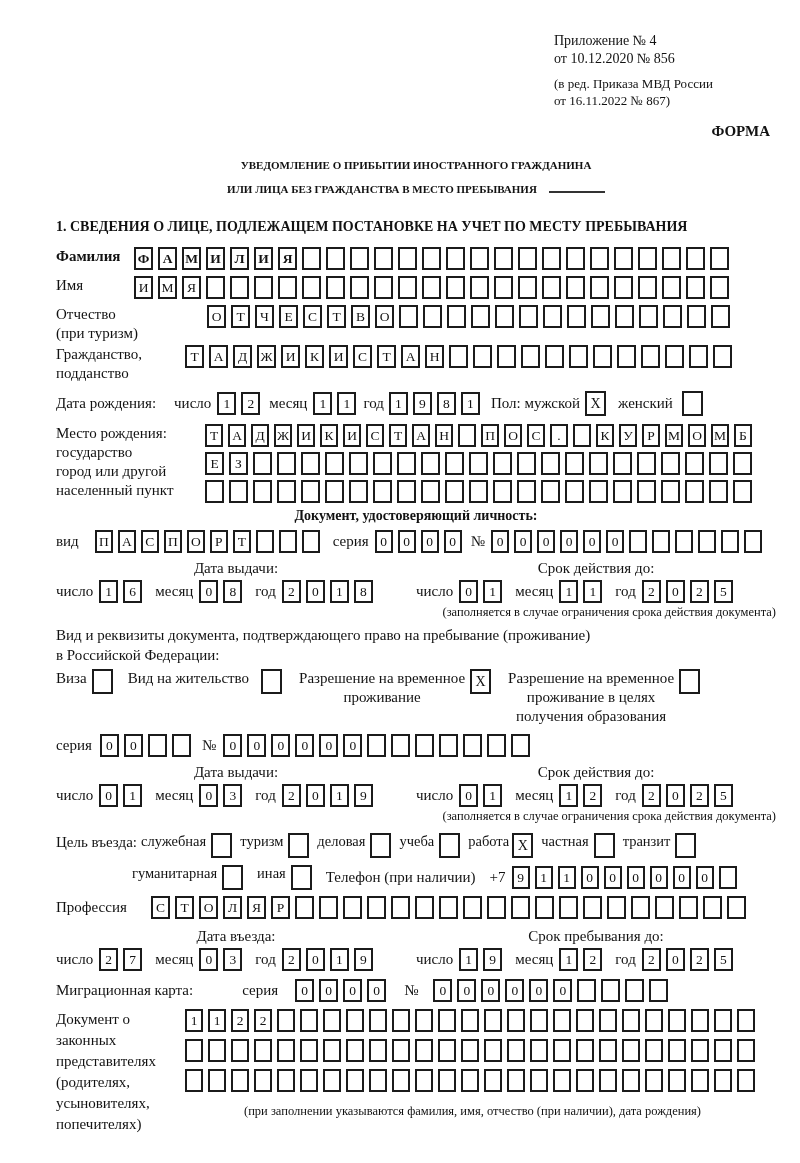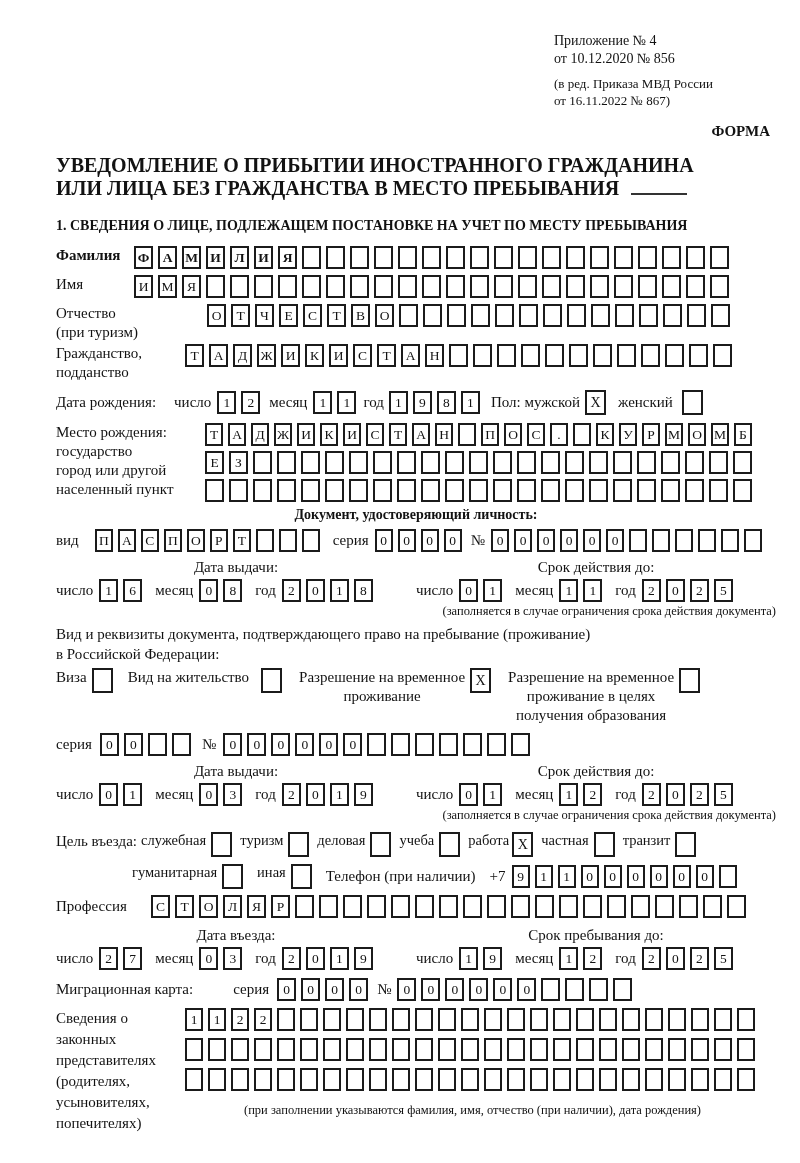--- a/index.html
+++ b/index.html
@@ -5,21 +5,21 @@
   html,body{margin:0;padding:0;}
   body{
     width:800px;height:1163px;overflow:hidden;box-sizing:border-box;
     background:#ffffff;color:#121212;
     font-family:"Liberation Serif","DejaVu Serif",serif;
     padding:32px 24px 0 56px;font-size:15px;
   }
   .hdr{width:218px;margin-left:auto;margin-right:4px;font-size:14px;line-height:18px;}
   .hdr .sub{font-size:13px;line-height:17px;margin-top:7px;}
   .forma{text-align:right;font-weight:bold;font-size:15px;margin:14px 6px 0 0;}
-  .title{text-align:left;font-weight:bold;font-size:20px;line-height:23px;margin-top:14px;}
+  .title{text-align:center;font-weight:bold;font-size:11px;line-height:23px;margin-top:14px;}
   .blank-line{display:inline-block;width:56px;height:14px;border-bottom:2px solid #333;margin-left:12px;}
   .sec{font-weight:bold;font-size:14px;margin-top:18px;}
   .row{display:flex;align-items:flex-start;margin-top:6px;}
   .lbl{font-size:15px;line-height:19px;flex-shrink:0;}
   .small{font-size:12.5px;line-height:15px;}
   .b{font-weight:bold;}
   .center{text-align:center;}
   .right{text-align:right;}
   .cells{display:flex;flex-shrink:0;}
   .cell{box-sizing:border-box;width:19px;height:23px;border:2px solid #1b1b1b;margin-right:5px;
@@ -600,21 +600,21 @@
     <span class="lbl">год</span>
     <span class="cells">
         <span class="cell">2</span>
         <span class="cell">0</span>
         <span class="cell">2</span>
         <span class="cell">5</span>
       </span>
   </div>
 </div>
 
-<div class="row" style="align-items:center;margin-top:8px;">
+<div class="row" style="align-items:center;margin-top:8px;gap:9px;">
   <span class="lbl">Миграционная карта:</span>
   <span class="lbl" style="margin:0 8px 0 40px;">серия</span>
   <span class="cells">
       <span class="cell">0</span>
       <span class="cell">0</span>
       <span class="cell">0</span>
       <span class="cell">0</span>
     </span>
   <span class="lbl" style="margin:0 6px 0 4px;">№</span>
   <span class="cells">
@@ -626,21 +626,21 @@
       <span class="cell">0</span>
       <span class="cell"></span>
       <span class="cell"></span>
       <span class="cell"></span>
       <span class="cell"></span>
     </span>
 </div>
 
 <div class="row" style="margin-top:7px;">
   <span class="lbl lw5 stack" style="line-height:21px;">
-    <span>Сведения о</span>
+    <span>Документ о</span>
     <span>законных</span>
     <span>представителях</span>
     <span>(родителях,</span>
     <span>усыновителях,</span>
     <span>попечителях)</span>
   </span>
   <span class="stack">
     <span class="cells tight">
         <span class="cell">1</span>
         <span class="cell">1</span>

